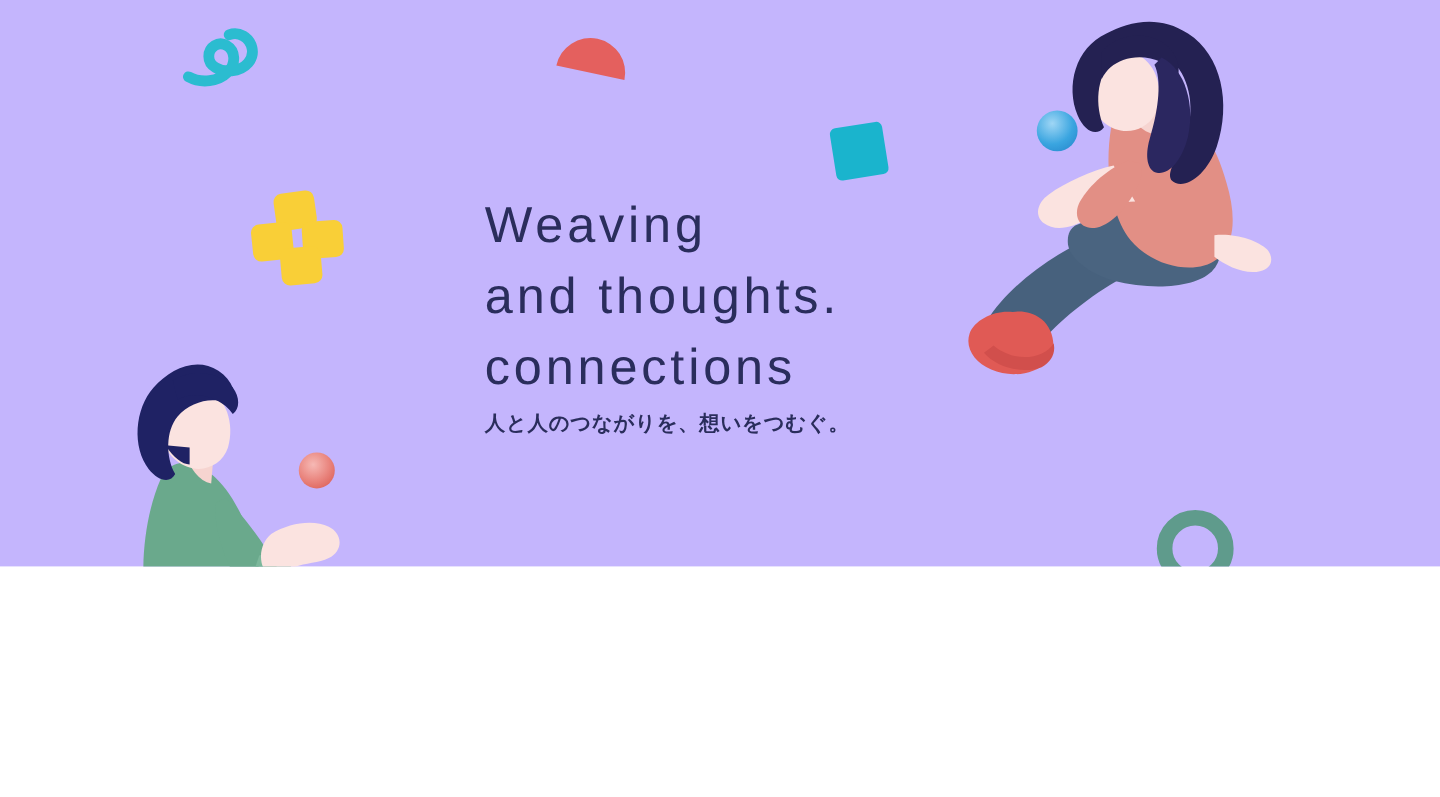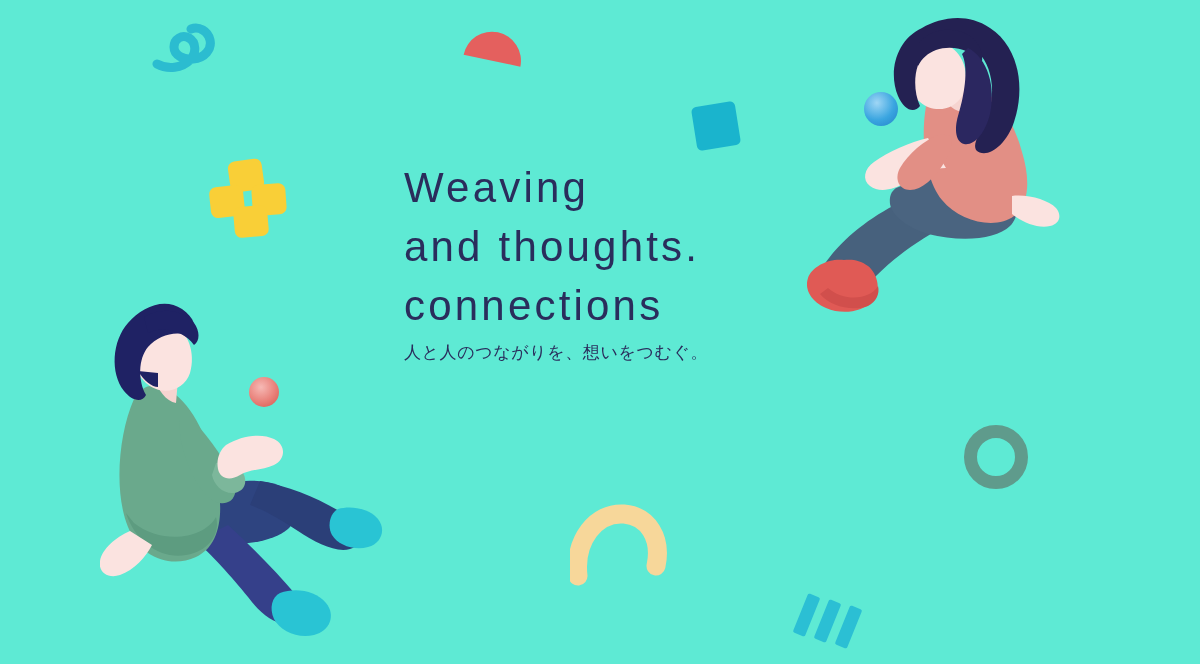--- a/index.html
+++ b/index.html
@@ -13,22 +13,22 @@
 
   body {
     background: #ffffff;
     font-family: "Liberation Sans", "DejaVu Sans", sans-serif;
     position: relative;
   }
 
   .hero {
     position: relative;
     width: 1200px;
-    height: 664px;
-    background: #5eead4;
+    height: 472px;
+    background: #c4b5fd;
     overflow: hidden;
   }
 
   
   .headline-block {
     position: absolute;
     left: 404px;
     top: 158px;
     width: 420px;
     z-index: 5;
@@ -41,21 +41,21 @@
     letter-spacing: 3.2px;
     color: #2a2d5c;
     white-space: nowrap;
   }
 
   .headline .line { display: block; }
 
   .subhead {
     margin-top: 6px;
     font-size: 17px;
-    font-weight: 400;
+    font-weight: 700;
     letter-spacing: 0.6px;
     color: #2a2d5c;
     white-space: nowrap;
   }
 
   
   .shape { position: absolute; z-index: 2; }
 
   
   .swirl { left: 152px; top: 18px; width: 72px; height: 64px; }

